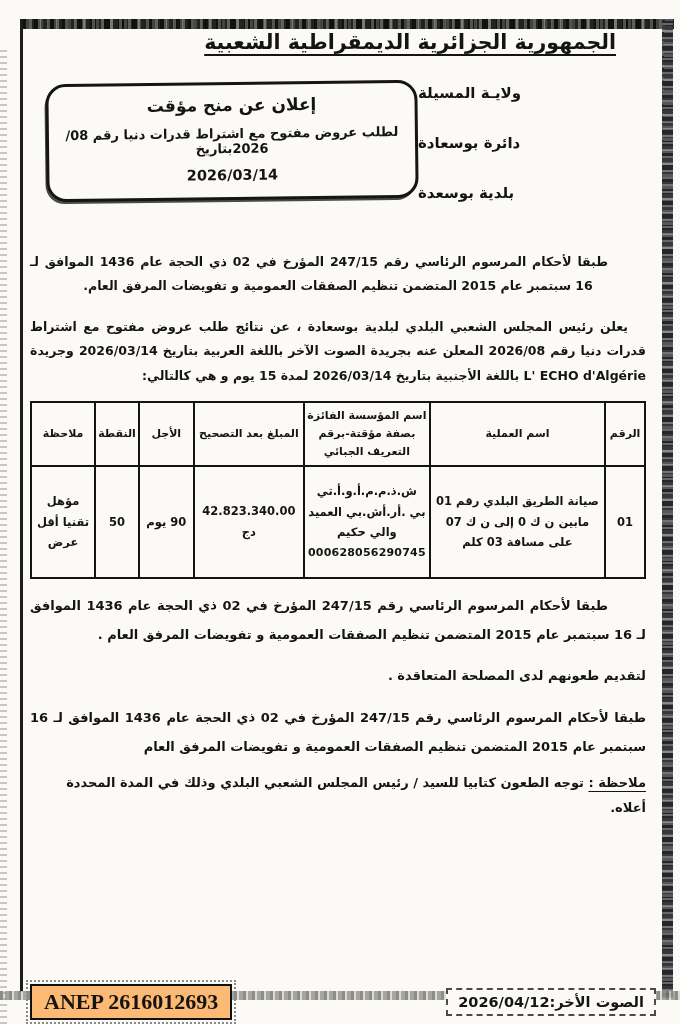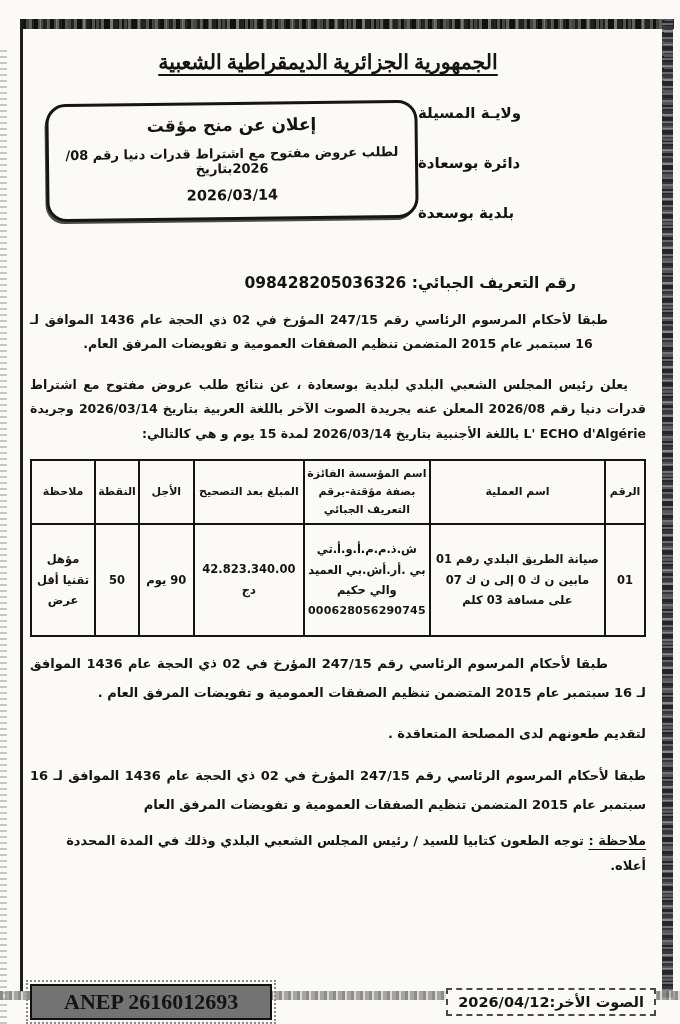--- a/index.html
+++ b/index.html
@@ -30,22 +30,22 @@
   .edge-left-noise{
     position:absolute;left:0;top:46px;bottom:0;width:7px;opacity:.45;z-index:1;
     background:repeating-linear-gradient(0deg,#8a8a84 0 2px,transparent 2px 6px);
   }
   
   .content{
     position:absolute;top:30px;right:34px;left:30px;bottom:30px;z-index:2;
     font-weight:bold;
   }
   .republic-title{
-    text-align:center;font-size:20.5px;margin:20px 30px 0 10px;
-    text-decoration:underline;text-underline-offset:5px;text-decoration-thickness:2px;font-family:Liberation Serif, serif;
+    text-align:right;font-size:20.5px;margin:0 30px 0 10px;
+    text-decoration:underline;text-underline-offset:5px;text-decoration-thickness:2px;
   }
   .header-row{display:flex;margin-top:24px;}
   .admin-block{width:228px;padding-top:6px;font-size:15px;text-align:left;}
   .admin-block .admin-line{margin-bottom:32px;}
   .ann-box{
     width:350px;margin-top:4px;margin-left:4px;
     border:3px solid #151515;border-radius:20px;
     transform:rotate(-0.7deg);
     box-shadow:-2px 3px 0 -1px #4a4a4a;
     padding:10px 8px 14px;text-align:center;height:fit-content;background:#fbfaf7;
@@ -78,21 +78,21 @@
   .footer{
     position:absolute;left:30px;right:24px;bottom:4px;z-index:3;
     display:flex;justify-content:space-between;align-items:center;
   }
   .journal-box{
     border:2px dashed #4a4a46;background:#fbfaf7;
     padding:4px 10px;font-size:14.5px;font-weight:bold;
   }
   .anep-box{
     border:2.5px solid #111;outline:2px dotted #8a8a84;outline-offset:2px;
-    background:#737373;padding:3px 32px;
+    background:#fdba74;padding:3px 12px;
     font-family:"Liberation Serif",serif;font-size:22px;font-weight:bold;direction:ltr;
   }
 </style>
 </head>
 <body>
 
 <div class="strip-top"></div>
 <div class="strip-left"></div>
 <div class="strip-right"></div>
 <div class="strip-bottom"></div>
@@ -108,24 +108,20 @@
       <div class="admin-line">دائرة بوسعادة</div>
       <div class="admin-line">بلدية بوسعدة</div>
     </div>
     <div class="ann-box">
       <div class="ann-title">إعلان عن منح مؤقت</div>
       <div class="ann-subtitle">لطلب عروض مفتوح مع اشتراط قدرات دنيا رقم 08/ 2026بتاريخ</div>
       <div class="ann-date">2026/03/14</div>
     </div>
   </div>
 
-  <div class="tax-line">
-    <span>رقم التعريف الجبائي:</span>
-    <span>098428205036326</span>
-  </div>
 
   <p class="p-intro indent-lg center-last">طبقا لأحكام المرسوم الرئاسي رقم 247/15 المؤرخ في 02 ذي الحجة عام 1436 الموافق لـ 16 سبتمبر عام 2015 المتضمن تنظيم الصفقات العمومية و تفويضات المرفق العام.</p>
 
   <p class="p-intro indent-sm right-last">يعلن رئيس المجلس الشعبي البلدي لبلدية بوسعادة ، عن نتائج طلب عروض مفتوح مع اشتراط قدرات دنيا رقم 2026/08 المعلن عنه بجريدة الصوت الآخر باللغة العربية بتاريخ 2026/03/14 وجريدة L' ECHO d'Algérie باللغة الأجنبية بتاريخ 2026/03/14 لمدة 15 يوم و هي كالتالي:</p>
 
   <table class="results">
     <colgroup>
       <col style="width:6.5%">
         <col style="width:29%">
         <col style="width:20.5%">

